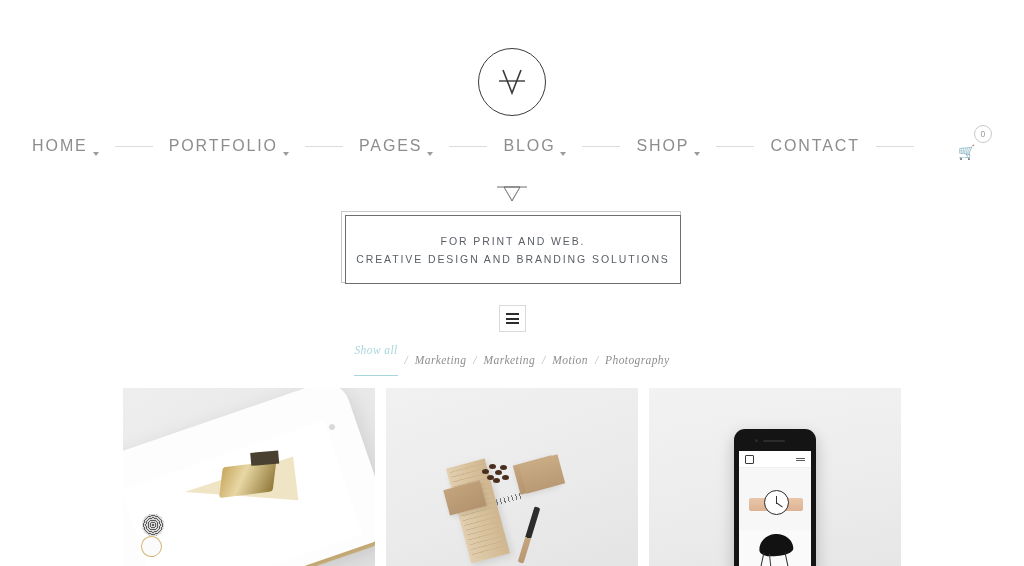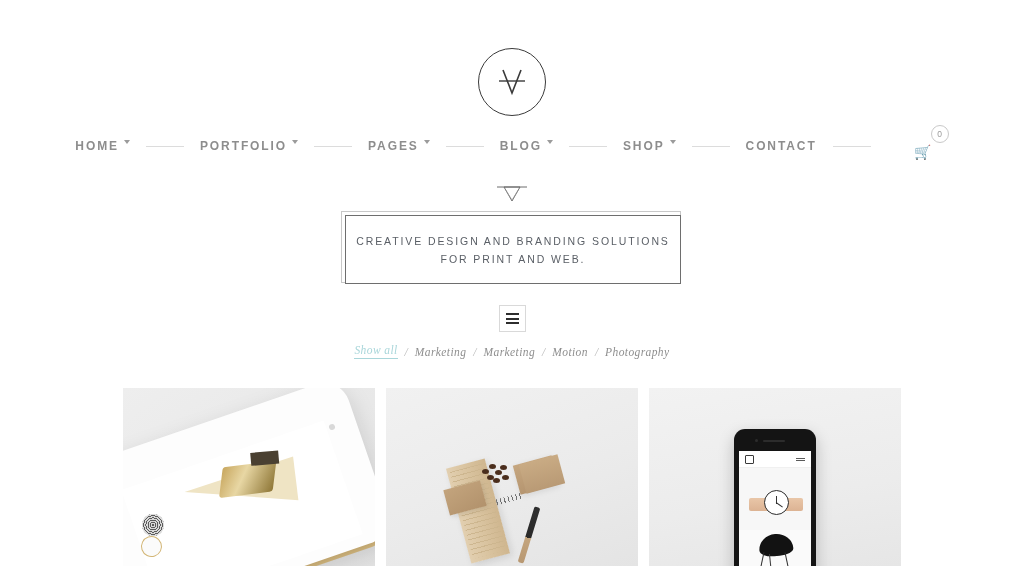--- a/index.html
+++ b/index.html
@@ -20,25 +20,24 @@
     width:68px; height:68px; border:1.6px solid #3a3a3a; border-radius:50%;
     display:flex; align-items:center; justify-content:center;
   }
 
   
   .nav{
     position:absolute; left:0; right:0; top:133px;
     display:flex; align-items:center; justify-content:center;
   }
   .nav-item{
-    display:flex; align-items:flex-start;
-    font-size:12px; letter-spacing:1.9px; color:#8d8d8d;
+    display:flex; align-items:flex-end;
+    font-size:16px; letter-spacing:1.9px; color:#8d8d8d;
     text-transform:uppercase; white-space:nowrap;
     cursor:pointer;
-    font-weight:bold;
   }
   .nav-item .caret{
     display:inline-block; margin-left:5px;
     width:0; height:0;
     border-left:3.5px solid transparent;
     border-right:3.5px solid transparent;
     border-top:4px solid #9b9b9b;
     position:relative; top:1px;
   }
   .nav-sep{
@@ -96,21 +95,21 @@
 
   
   .filters{
     position:absolute; left:0; right:0; top:344px;
     display:flex; align-items:center; justify-content:center;
     font-family:"Liberation Serif", serif;
     font-style:italic; font-size:11.5px;
   }
   .filter-item{ color:#8e8e8e; letter-spacing:.4px; cursor:pointer; white-space:nowrap; }
   .filter-item.active{
-    color:#a9d6da; border-bottom:1px solid #a9d6da; padding-bottom:2px;
+    color:#a9d6da; border-bottom:1px solid #a9d6da; padding-bottom:19px;
   }
   .filter-slash{ color:#b4b4b4; margin:0 7px; }
 
   
   .grid{
     position:absolute; left:123px; top:388px;
     width:778px; height:178px;
     display:flex; gap:11px;
   }
   .tile{
@@ -367,22 +366,22 @@
   <div class="tri-divider">
     <svg width="30" height="22" viewBox="0 0 30 22">
       <path d="M7 6 L15 20 L23 6 Z" fill="none" stroke="#6d6d6d" stroke-width="1"></path>
       <path d="M8.5 8.6 L15 19 L21.5 8.6" fill="none" stroke="#9a9a9a" stroke-width=".7"></path>
       <line x1="0" y1="6" x2="30" y2="6" stroke="#6d6d6d" stroke-width="1"></line>
     </svg>
   </div>
 
   <div class="hero-outer"></div>
   <div class="hero-inner">
+    <div class="hero-line">FOR PRINT AND WEB.</div>
     <div class="hero-line">CREATIVE DESIGN AND BRANDING SOLUTIONS</div>
-    <div class="hero-line">FOR PRINT AND WEB.</div>
   </div>
 
   <div class="grid-toggle-wrap">
     <div class="grid-toggle">
       <span></span>
       <span></span>
       <span></span>
     </div>
   </div>
 

